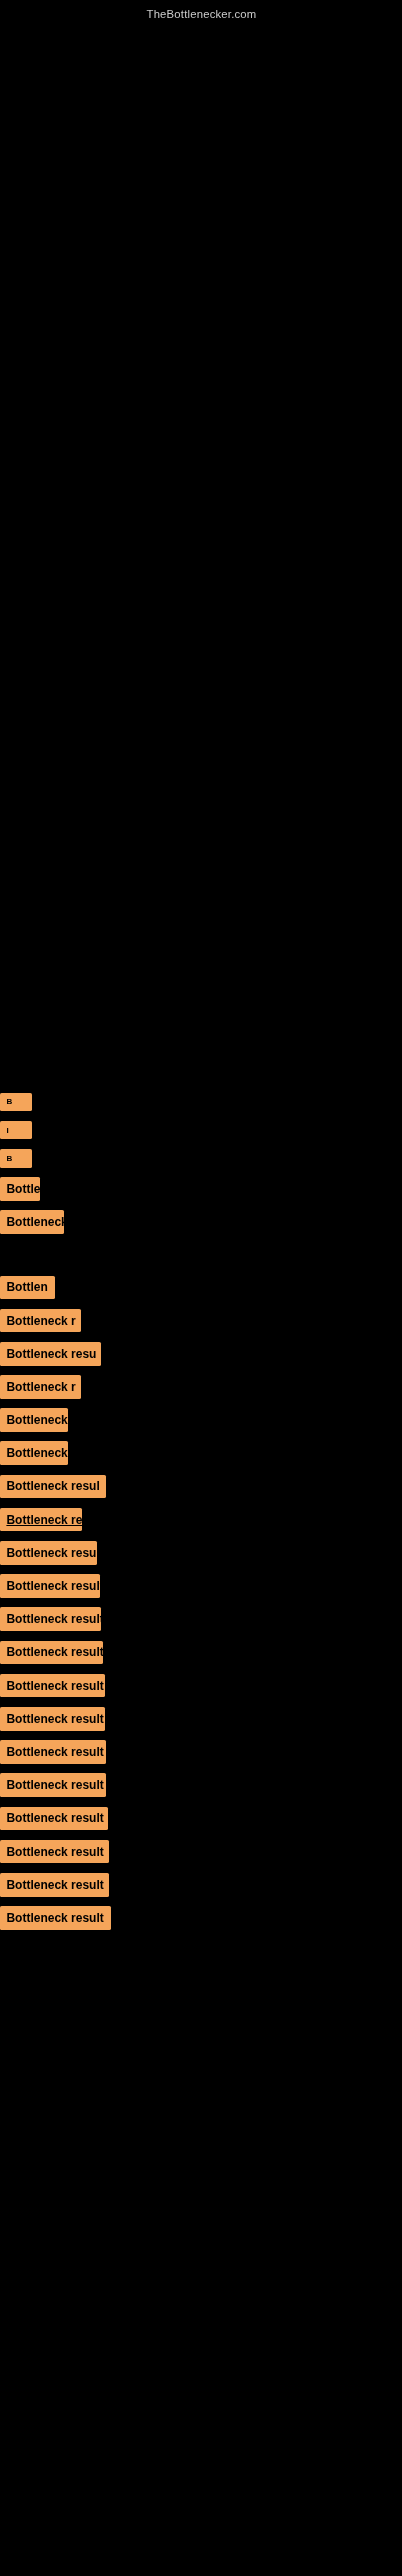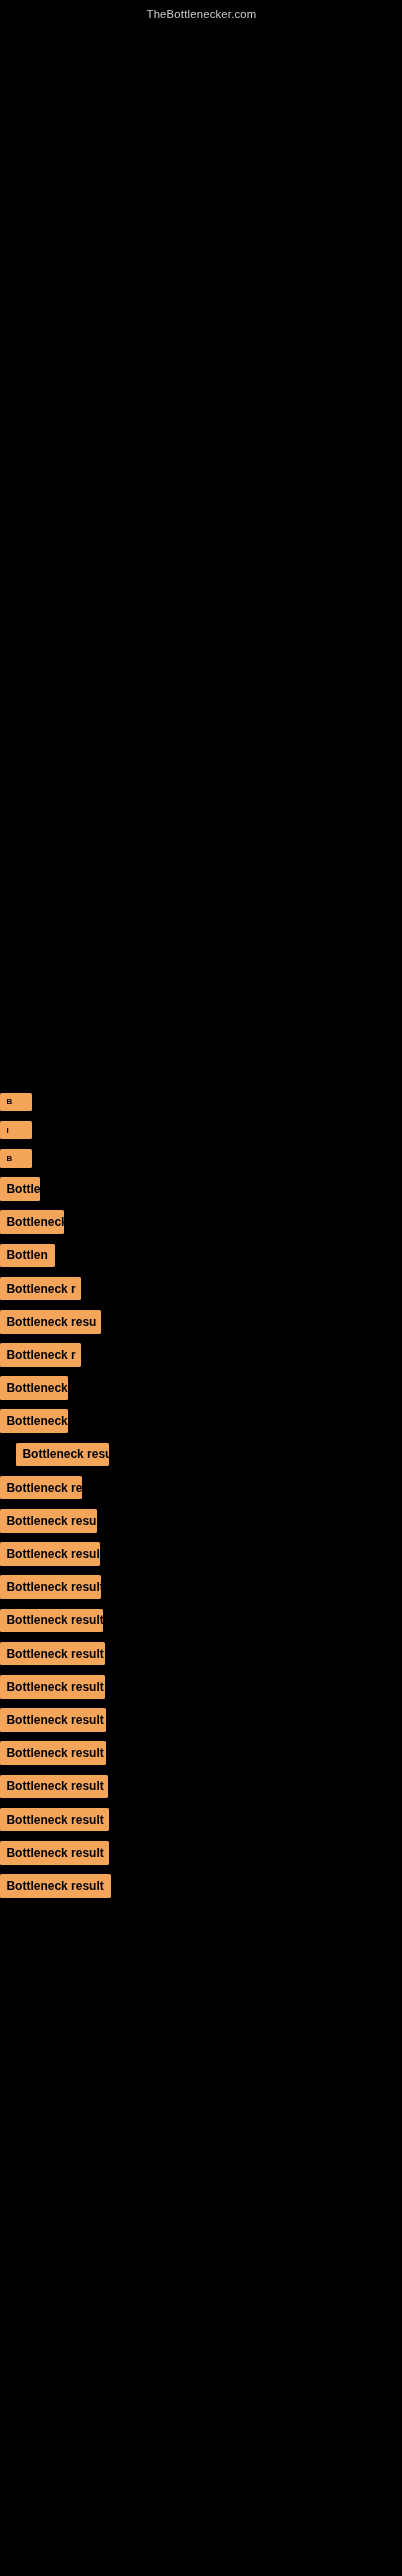--- a/index.html
+++ b/index.html
@@ -37,28 +37,28 @@
       white-space: nowrap;
       display: inline-block;
       min-width: 32px;
     }
     
     .badge-w1  { width: 17.7px;  font-size: 8px; }
     .badge-w2  { width: 14.5px;  font-size: 8px; }
     .badge-w3  { width: 17.7px;  font-size: 8px; }
     .badge-w4  { width: 40px;  }
     .badge-w5  { width: 64px;  }
-    .badge-w6  { width: 55px;  }
+    .badge-w6  { width: 55px; margin-top: 32px;  }
     .badge-w7  { width: 81px; }
     .badge-w8  { width: 101px; }
     .badge-w9  { width: 81px; }
     .badge-w10 { width: 68px; }
     .badge-w11 { width: 68px;  }
-    .badge-w12 { width: 93px; margin-left: 16px; }
-    .badge-w13 { width: 82px; }
+    .badge-w12 { width: 106px; }
+    .badge-w13 { width: 82px; text-decoration: underline; }
     .badge-w14 { width: 97px; }
     .badge-w15 { width: 100px; }
     .badge-w16 { width: 101px; }
     .badge-w17 { width: 103px; }
     .badge-w18 { width: 105px; }
     .badge-w19 { width: 105px; }
     .badge-w20 { width: 106px; }
     .badge-w21 { width: 106px; }
     .badge-w22 { width: 108px; }
     .badge-w23 { width: 109px; }

